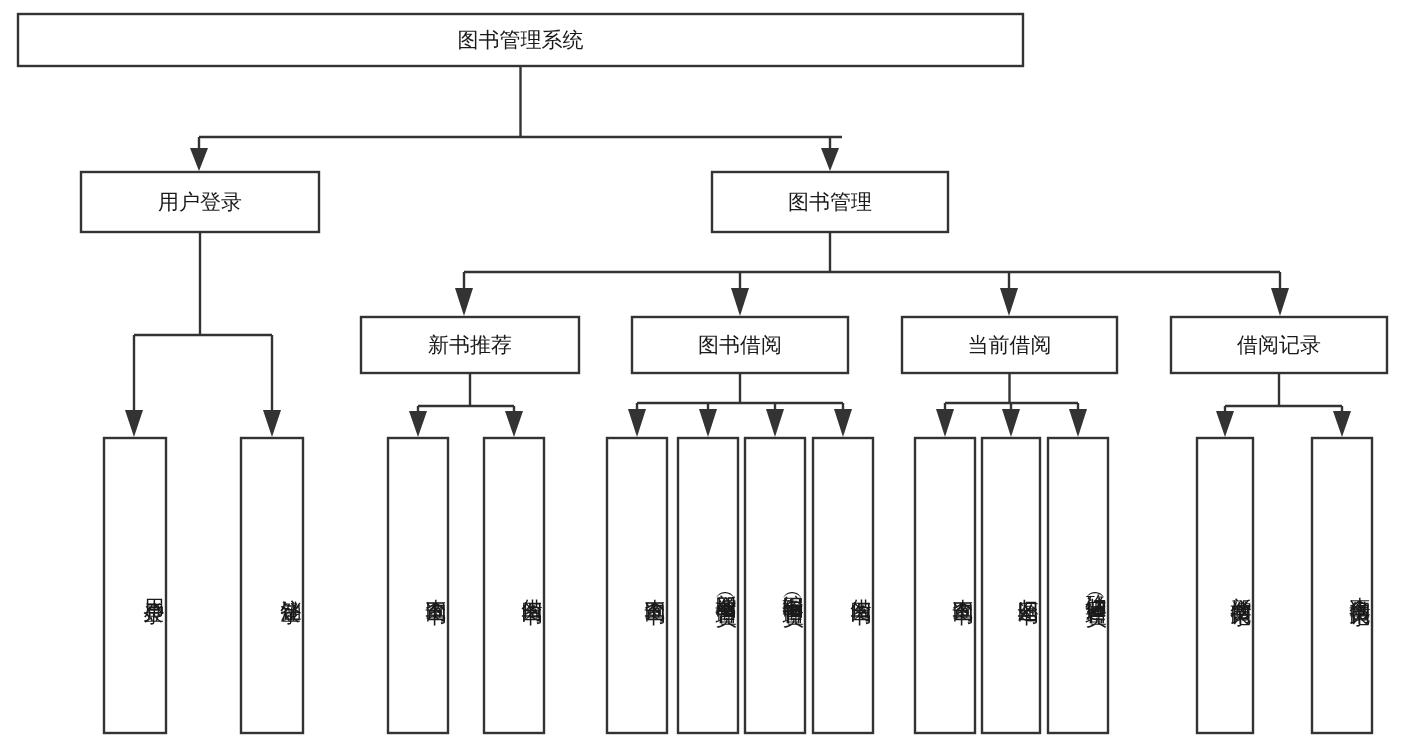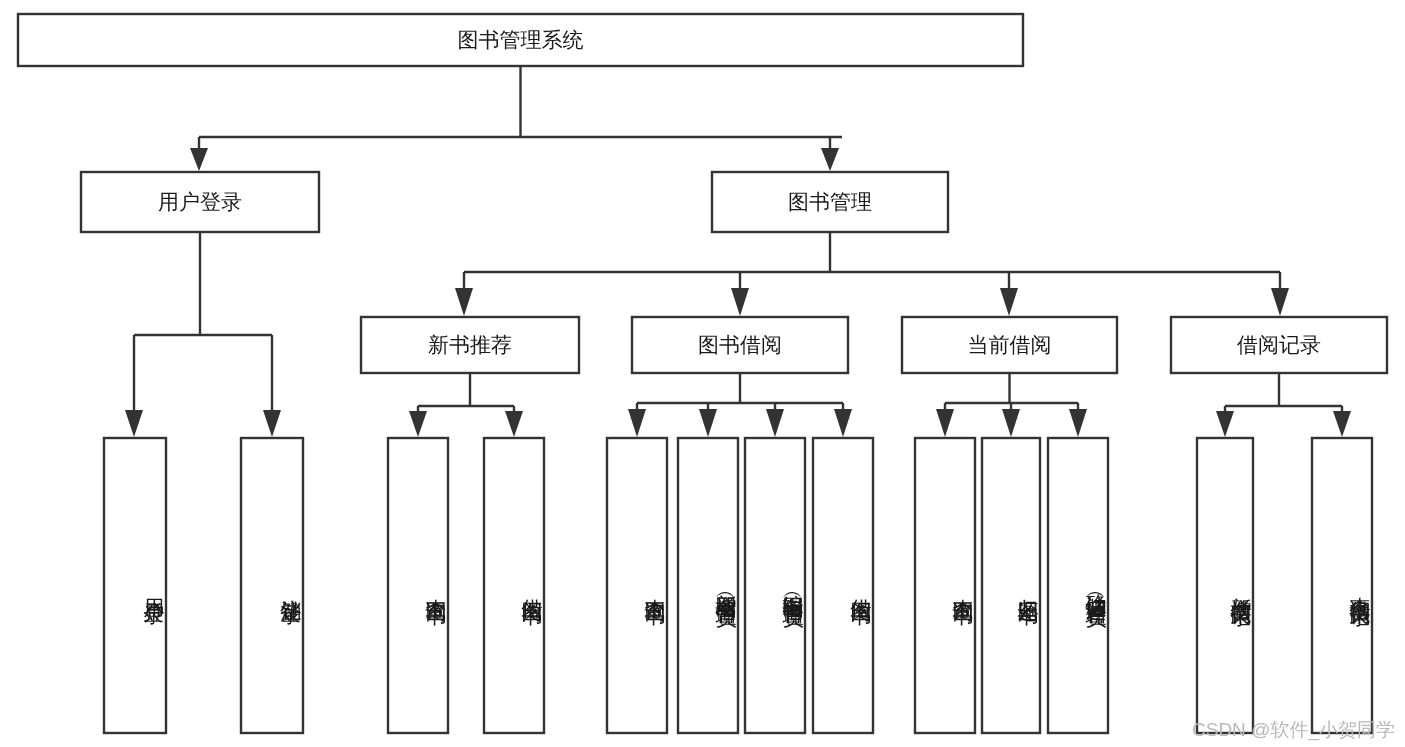--- a/index.html
+++ b/index.html
@@ -217,15 +217,14 @@
   <div class="node-label-v" style="left: 607px; top: 438px; width: 60px; height: 295px; padding-top: 0px;">查询图书</div>
   <div class="node-label-v" style="left: 678px; top: 438px; width: 60px; height: 295px; padding-top: 0px;">新增图书（管理员）</div>
   <div class="node-label-v" style="left: 745px; top: 438px; width: 60px; height: 295px; padding-top: 0px;">编辑图书（管理员）</div>
   <div class="node-label-v" style="left: 813px; top: 438px; width: 60px; height: 295px; padding-top: 0px;">借阅图书</div>
   <div class="node-label-v" style="left: 915px; top: 438px; width: 60px; height: 295px; padding-top: 0px;">查询图书</div>
   <div class="node-label-v" style="left: 982px; top: 438px; width: 58px; height: 295px; padding-top: 0px;">归还图书</div>
   <div class="node-label-v" style="left: 1048px; top: 438px; width: 60px; height: 295px; padding-top: 0px;">确认归还（管理员）</div>
   <div class="node-label-v" style="left: 1197px; top: 438px; width: 56px; height: 295px; padding-top: 0px;">新增借阅记录</div>
   <div class="node-label-v" style="left: 1312px; top: 438px; width: 60px; height: 295px; padding-top: 0px;">查询借阅记录</div>
 
-  <div class="watermark" style="left:1192px; top:717px;">CSDN @软件_小贺同学</div>
 
 </div>
 
 </body></html>

